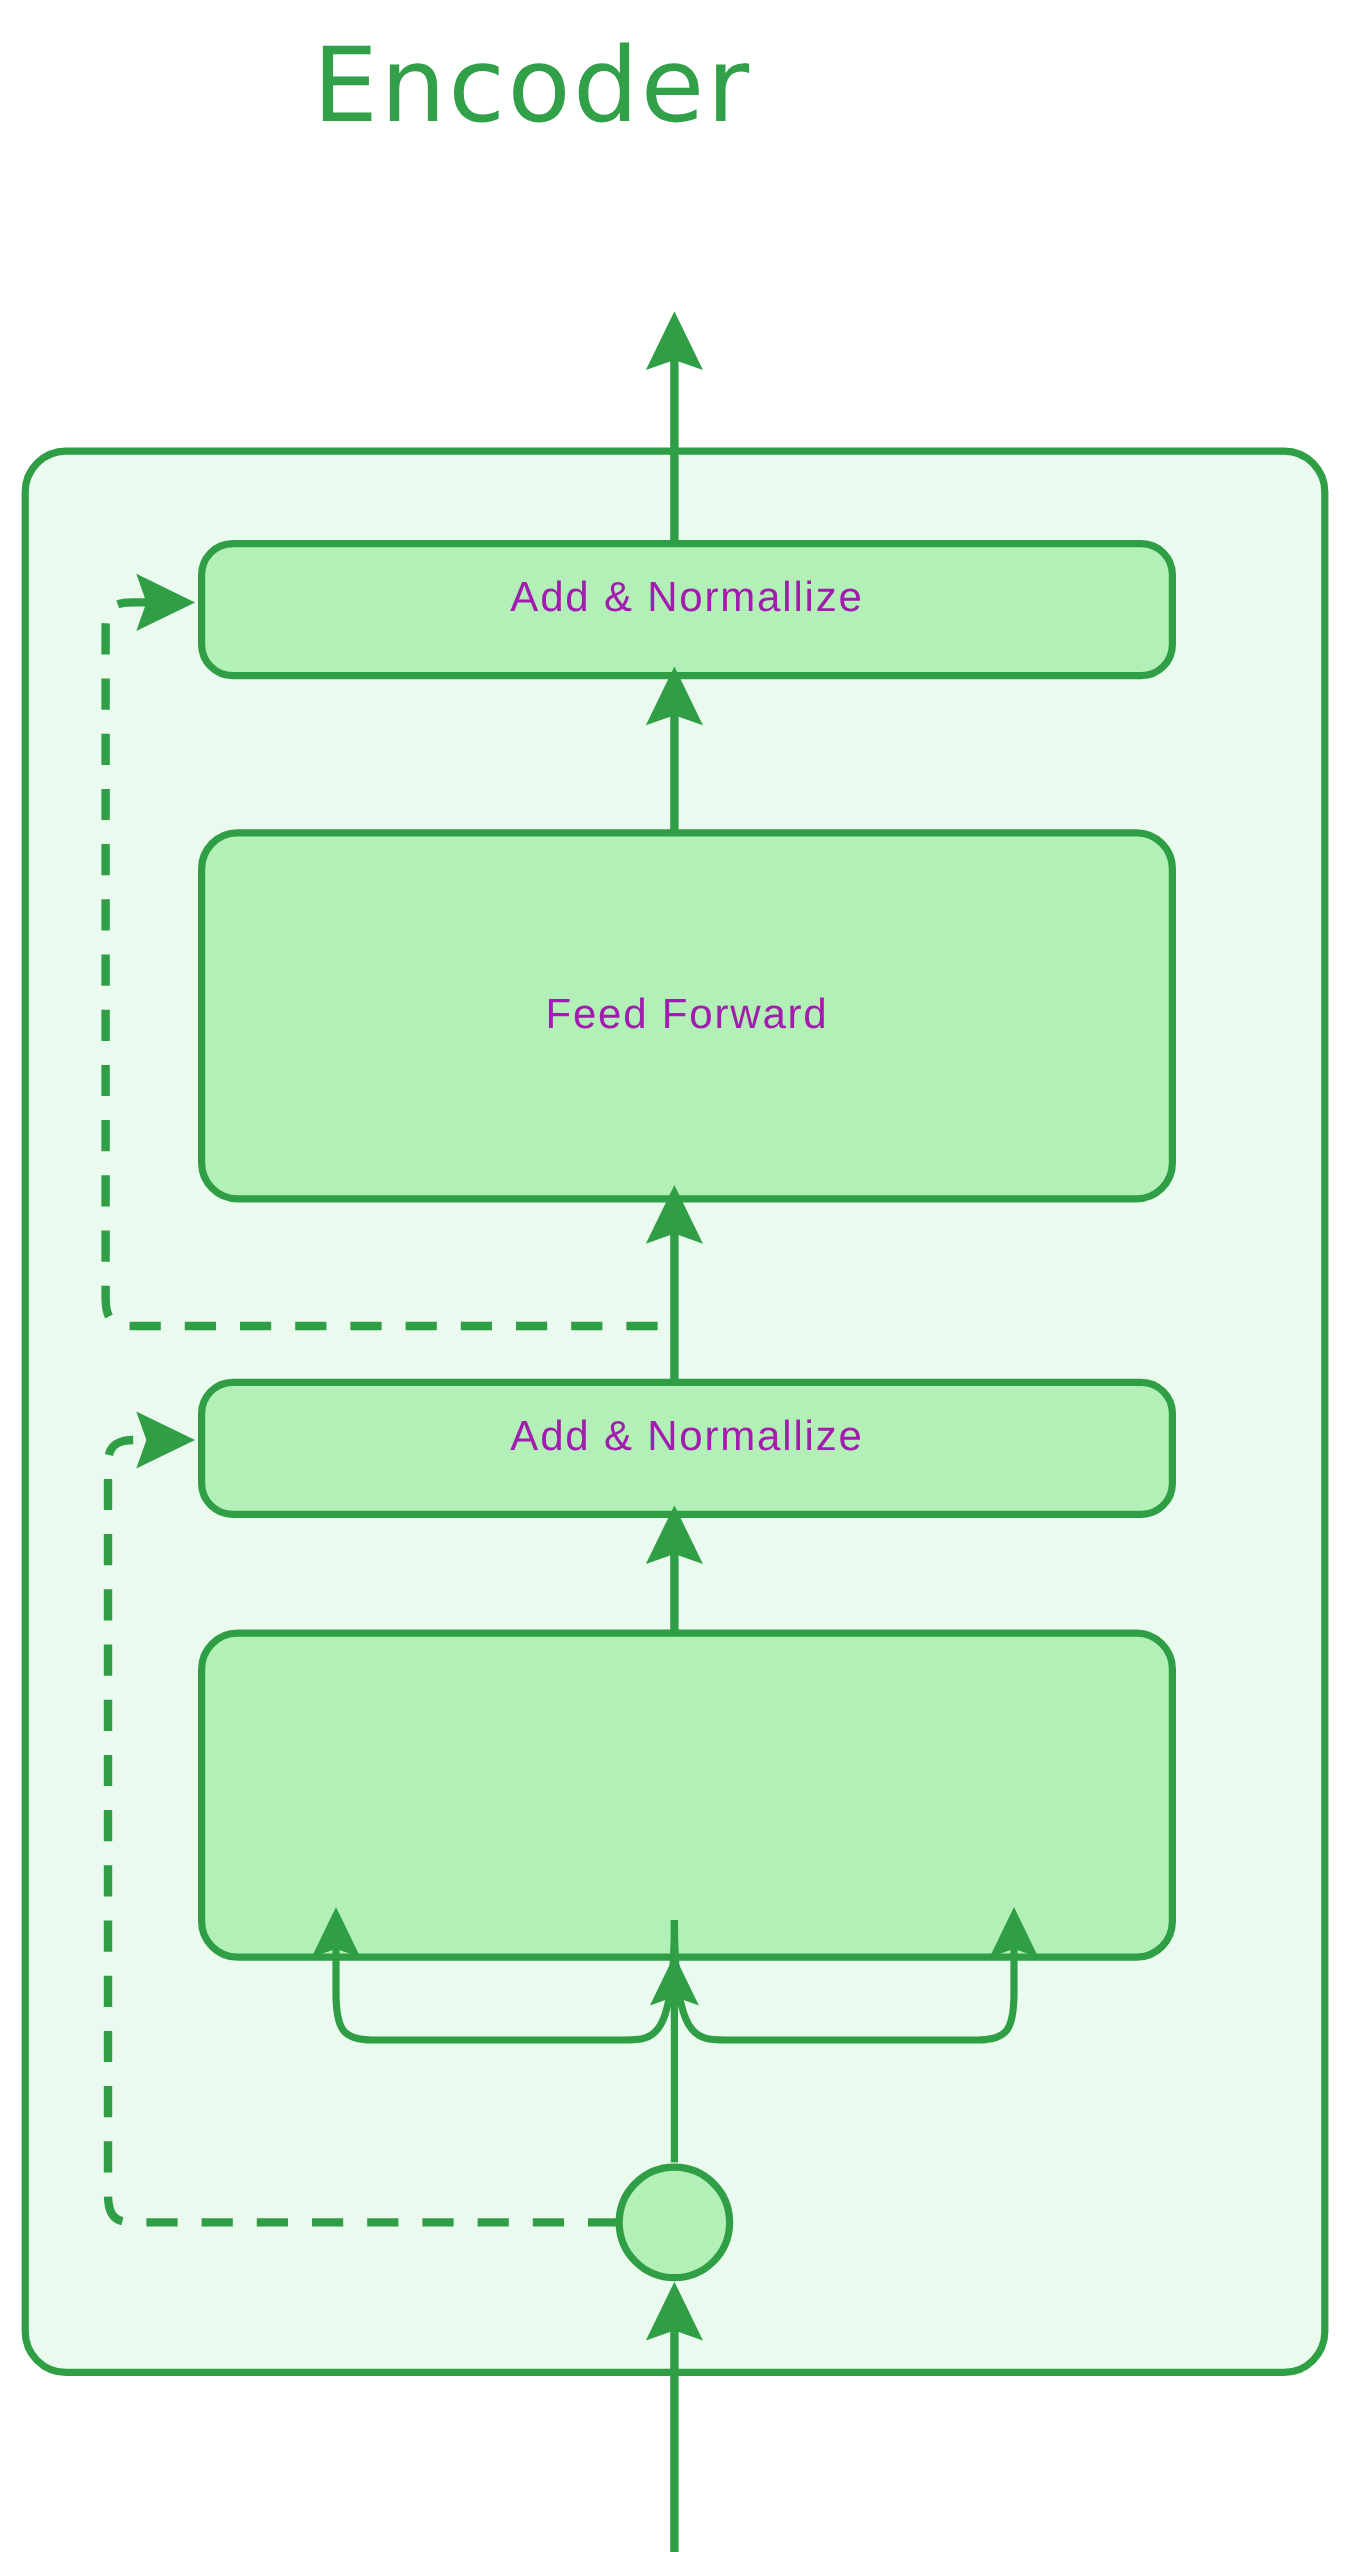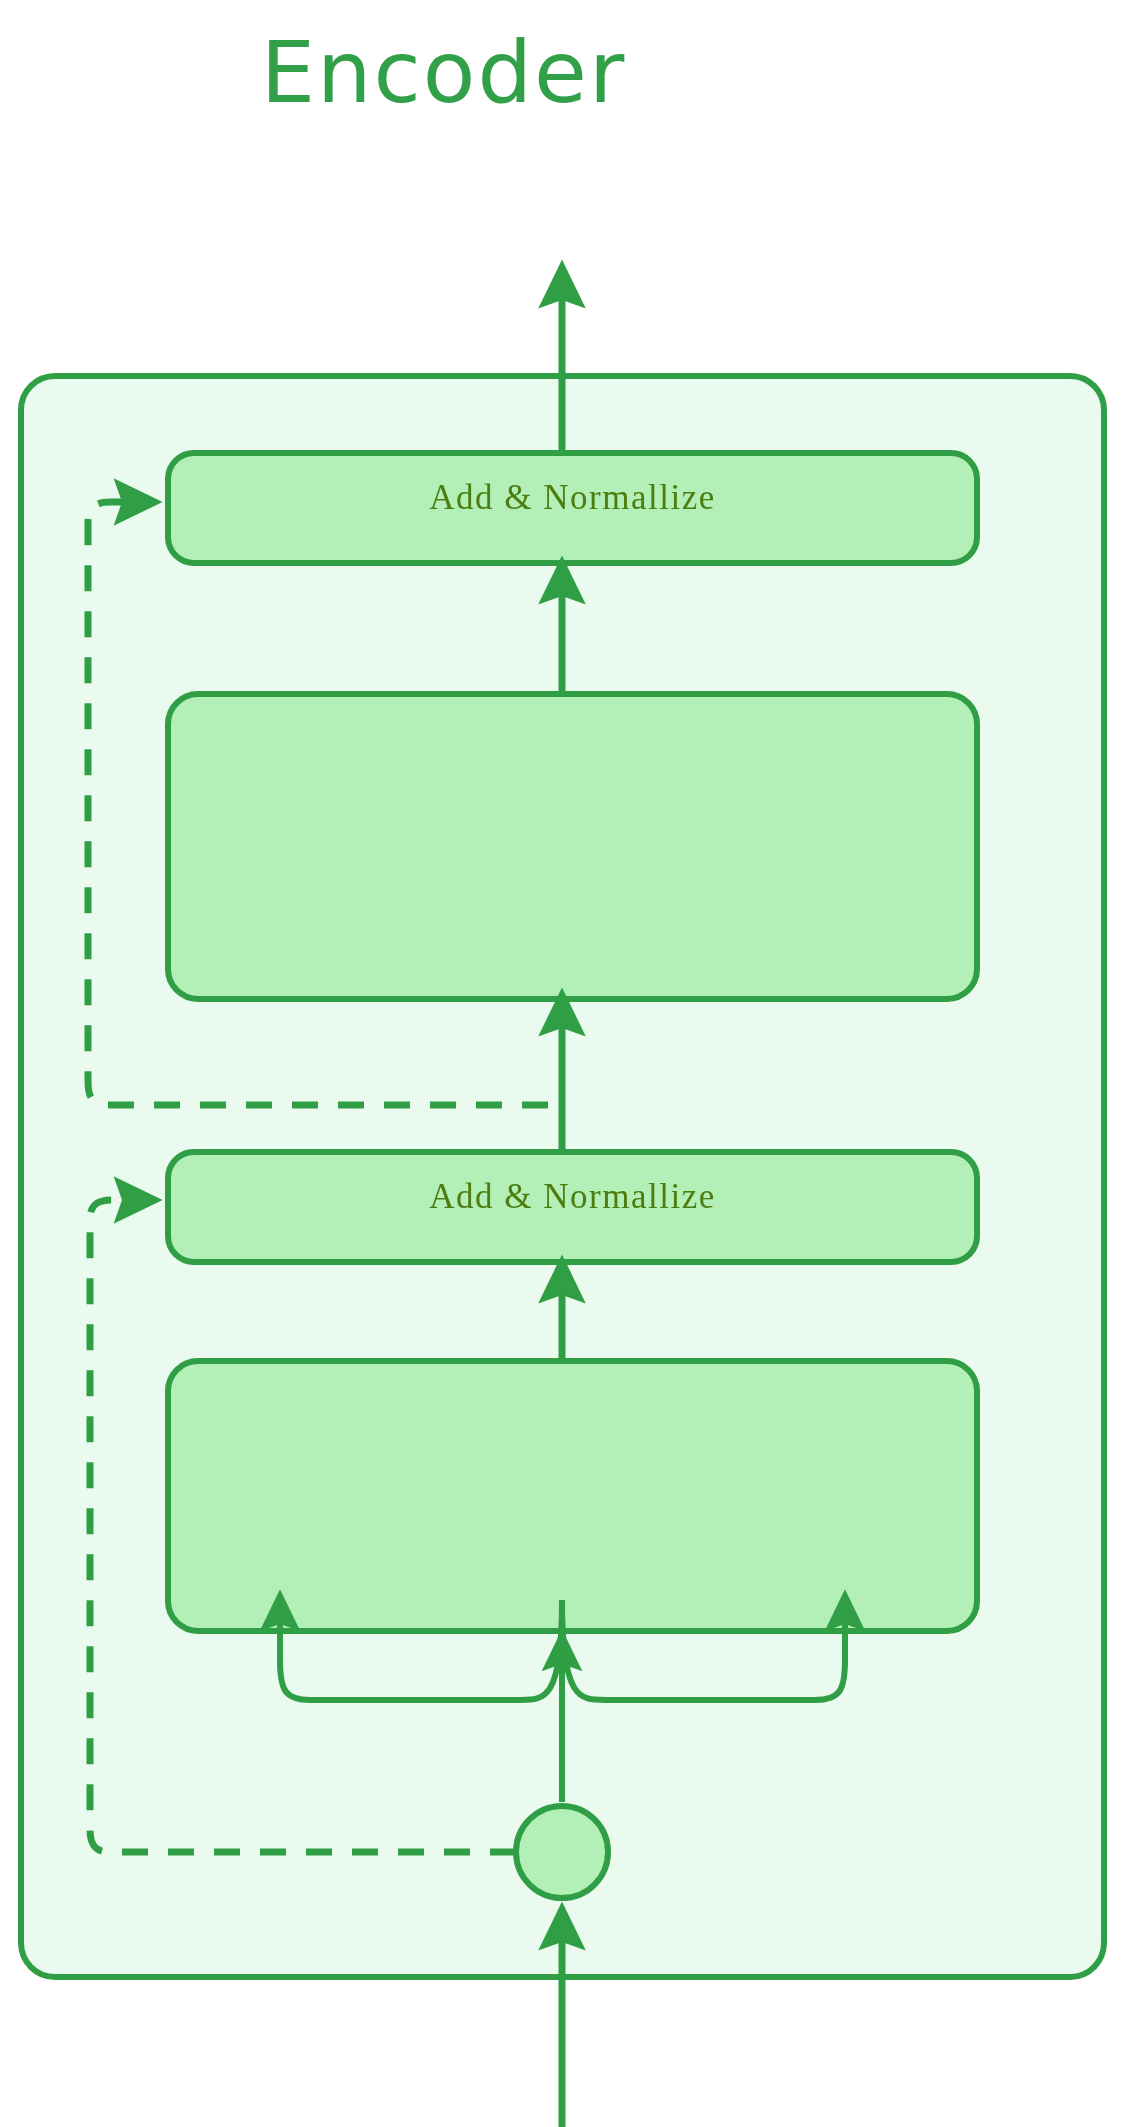--- a/index.html
+++ b/index.html
@@ -48,24 +48,24 @@
     top: 22px;
     width: 887px;
     font-family: "DejaVu Sans", "Liberation Sans", sans-serif;
     font-size: 86px;
     font-weight: 400;
     letter-spacing: 2px;
     color: #31a048;
   }
 
   .box-label {
-    font-family: Liberation Serif, serif;
+    font-family: Liberation Sans, sans-serif;
     font-size: 35px;
     letter-spacing: 1.5px;
-    color: #4d7c0f;
+    color: #a21caf;
   }
 
   
   .lbl-addnorm-top   { left: 168px; top: 478px;  width: 809px; }
   .lbl-feedforward   { left: 168px; top: 826px;  width: 809px; }
   .lbl-addnorm-bot   { left: 168px; top: 1177px; width: 809px; }
   .lbl-selfattention { left: 168px; top: 1473px; width: 809px; }
 </style>
 </head>
 <body>
@@ -116,17 +116,18 @@
 
     <path d="M 548,1105 L 108,1105 C 92,1105 88,1097 88,1081
              L 88,522 C 88,508 94,502 110,502 L 150,502" fill="none" stroke="#2f9e44" stroke-width="7" stroke-dasharray="26 20" stroke-linecap="butt" marker-end="url(#arrowhead)"></path>
 
   </svg>
 
   <div class="label diagram-title">Encoder</div>
 
   <div class="label box-label lbl-addnorm-top">Add &amp; Normallize</div>
 
+  <div class="label box-label lbl-feedforward">Feed Forward</div>
 
   <div class="label box-label lbl-addnorm-bot">Add &amp; Normallize</div>
 
 
 </div>
 
 </body></html>

